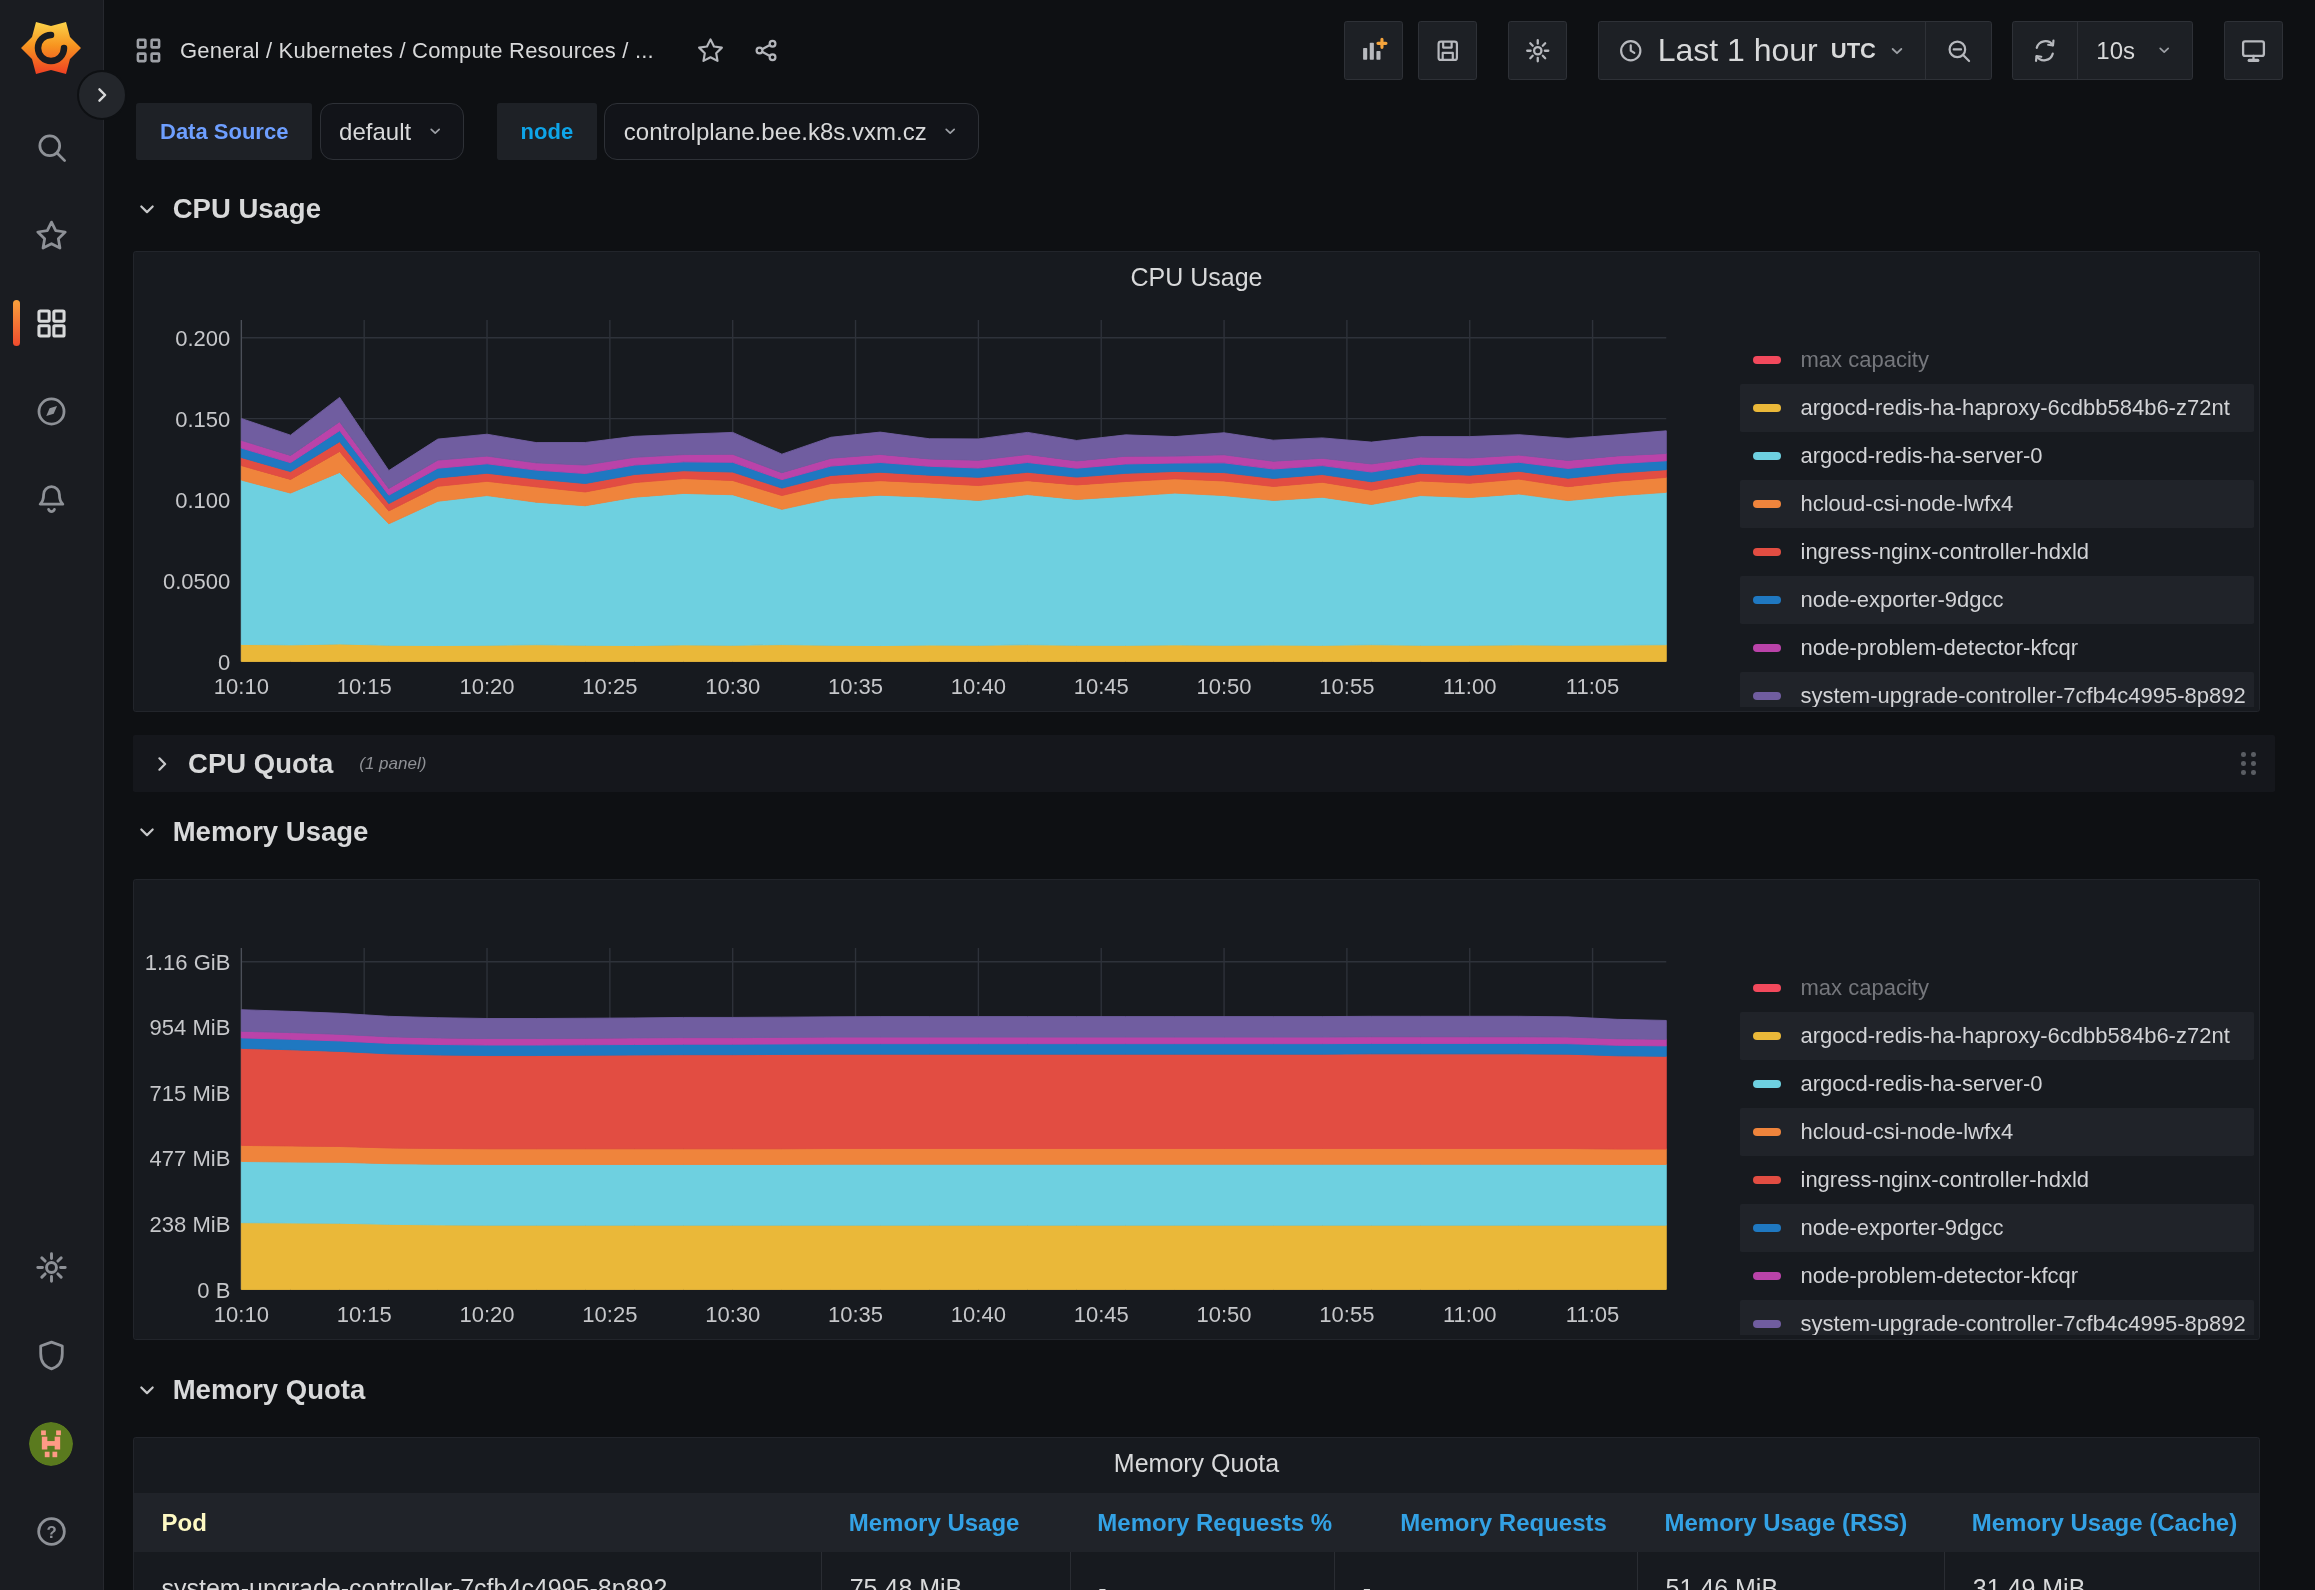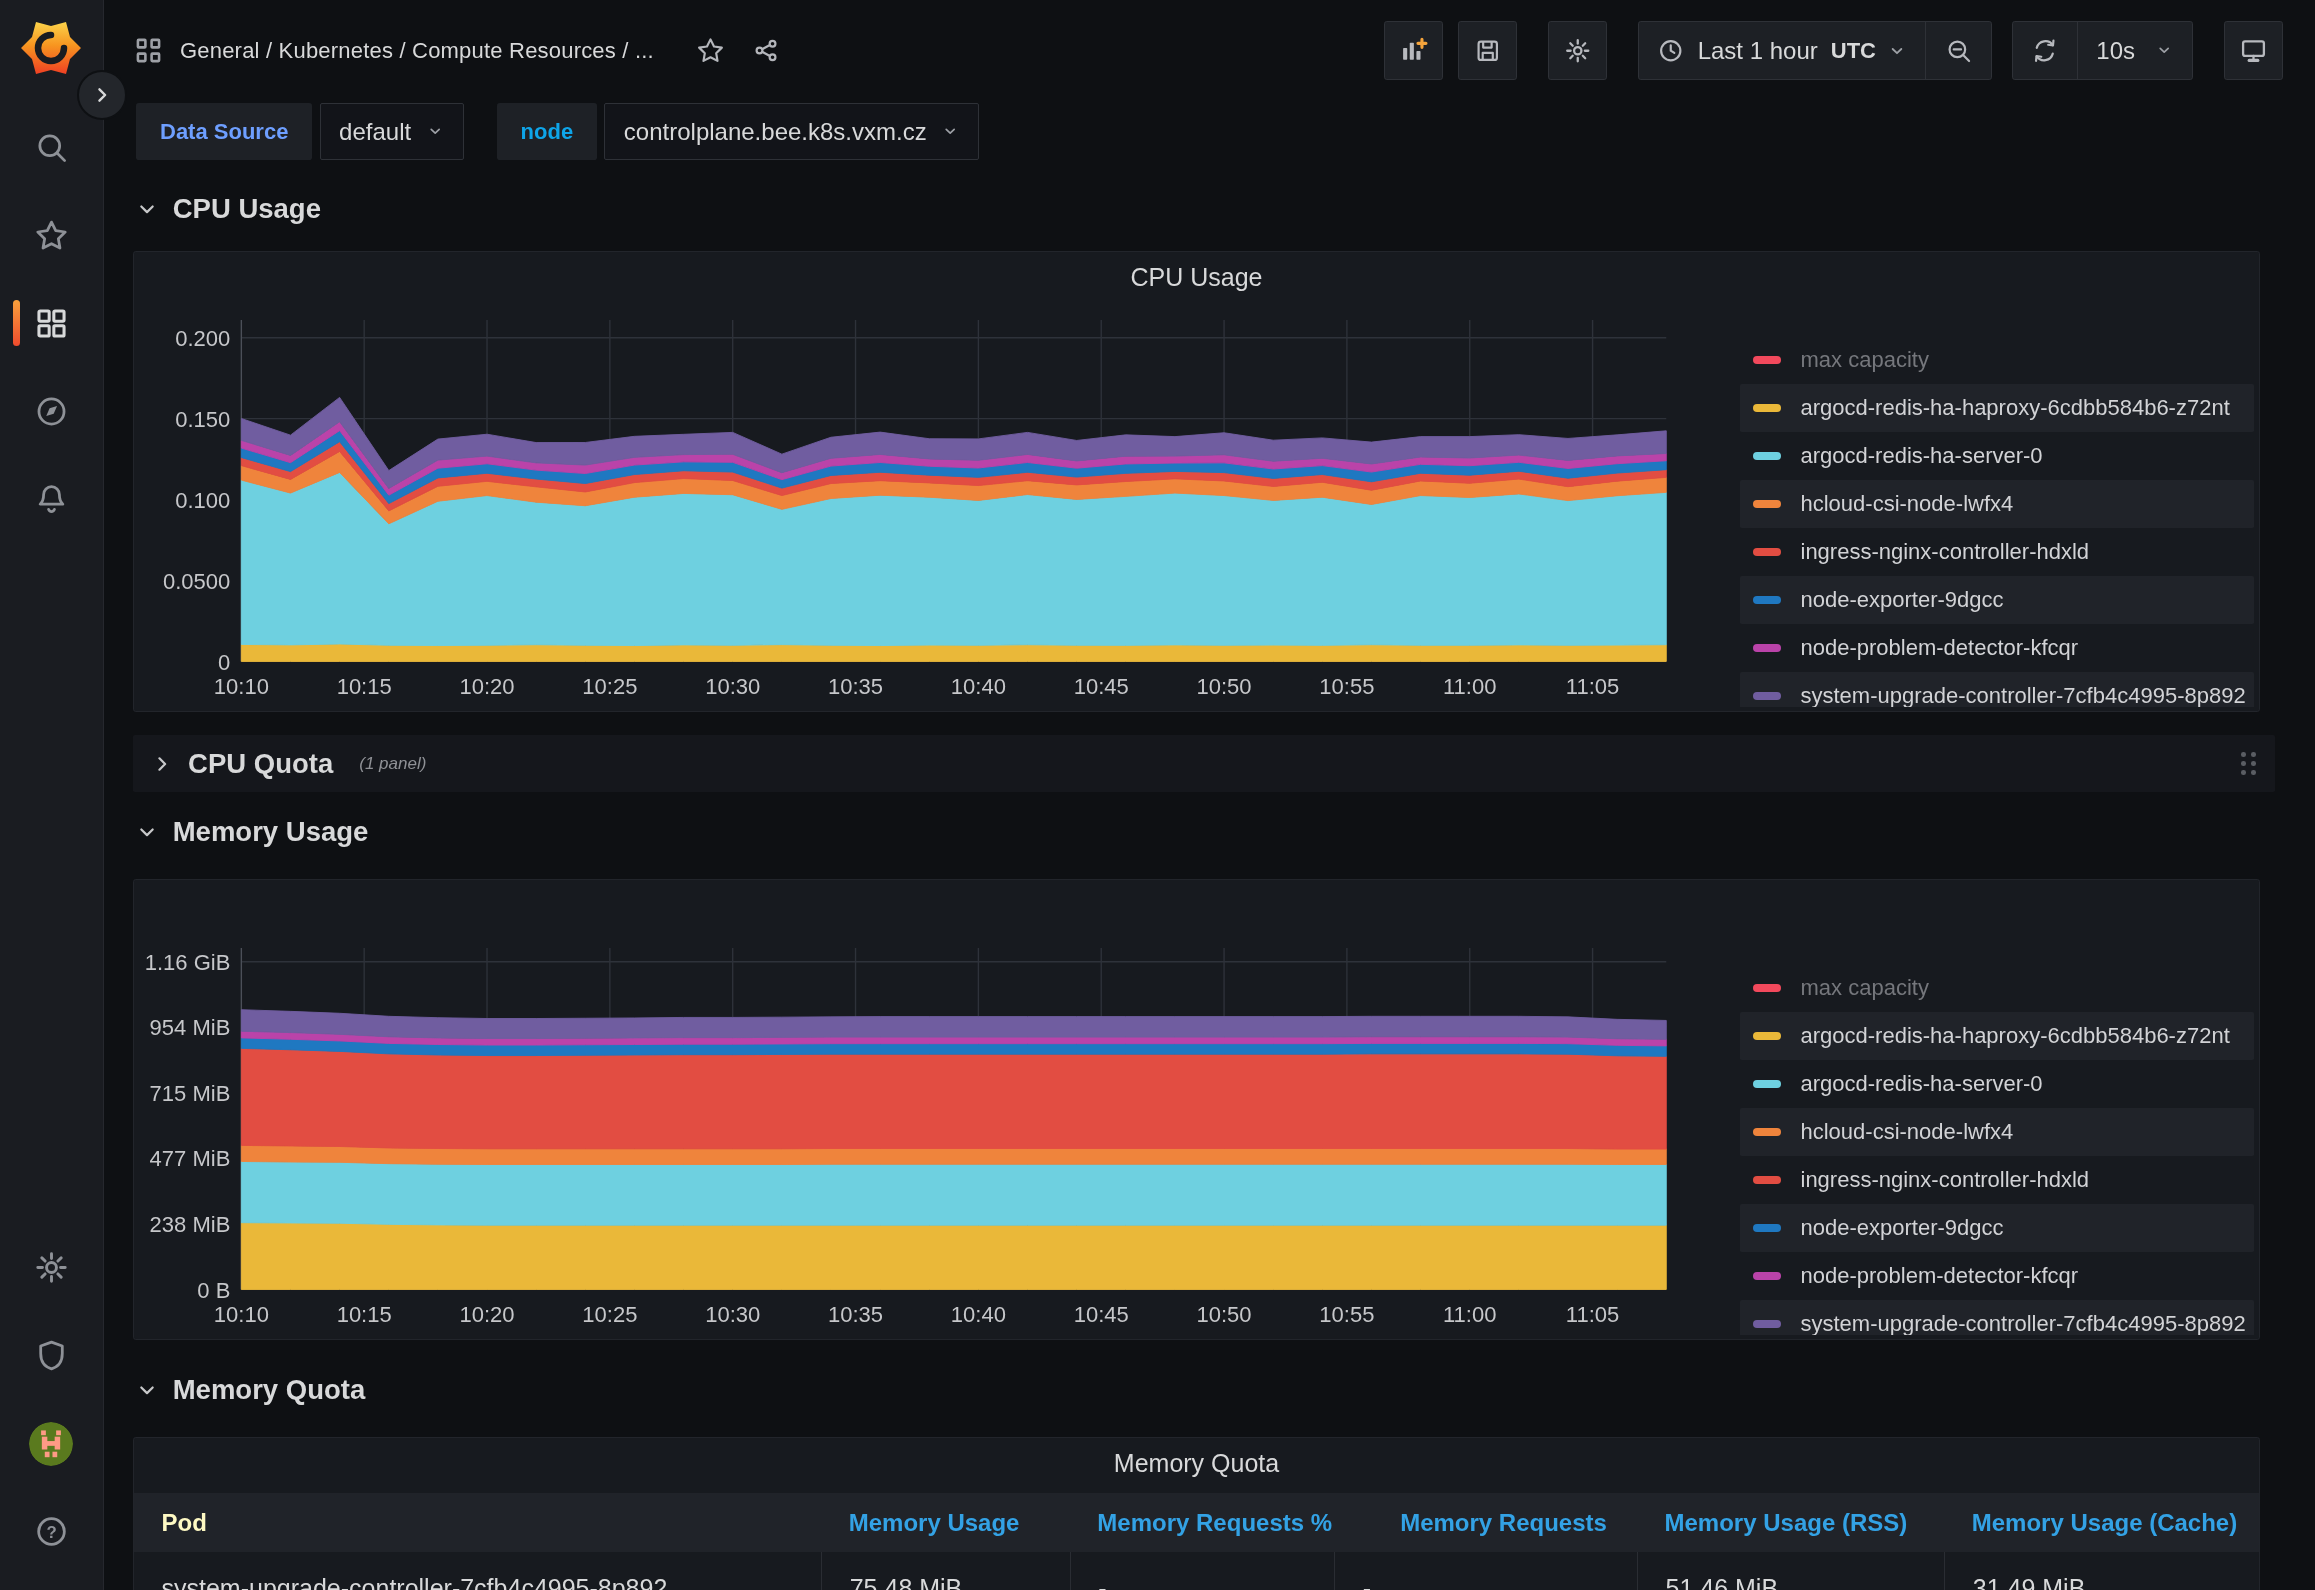--- a/index.html
+++ b/index.html
@@ -34,30 +34,30 @@
   .hdr-ic{ color:#b4b6bb; margin-left:42px; cursor:pointer; }
   .hdr-ic.share{ margin-left:27.5px; }
 
   .toolbar{ position:absolute; right:33px; top:21px; height:59px; display:flex; align-items:stretch; }
   .tb-btn{ width:59px; display:flex; align-items:center; justify-content:center;
     background:#1d2025; border:1.4px solid #2e3137; border-radius:2.8px; color:#b7b9be; cursor:pointer; }
   .tb-group{ display:flex; align-items:stretch; background:#1d2025; border:1.4px solid #2e3137; border-radius:2.8px; }
   .tb-seg{ display:flex; align-items:center; padding:0 18.4px; color:#d8d9da; cursor:pointer; }
   .tb-seg + .tb-seg{ border-left:1.4px solid #2e3137; }
   .ml16{margin-left:14.7px;} .ml22{margin-left:20px;} .ml34{margin-left:31px;}
-  .tp-text{ font-size:24px; margin-left:13px; }
+  .tp-text{ font-size:32px; margin-left:13px; }
   .tp-utc{ font-size:22px; font-weight:700; margin-left:13px; }
   .tp-chev{ color:#9da0a6; margin-left:11px; }
   .refresh-val{ font-size:24px; margin-right:9.2px; }
 
   
   .filters{ position:absolute; left:136px; top:103px; height:57px; display:flex; align-items:stretch; }
   .chip-label{ background:#1e2126; border-radius:2.8px; padding:0 24px; display:flex; align-items:center;
     font-weight:700; font-size:22px; cursor:default; }
-  .chip-value{ background:#121419; border:1.4px solid #2e3137; border-radius:2px; margin-left:7.3px;
+  .chip-value{ background:#121419; border:1.4px solid #2e3137; border-radius:13px; margin-left:7.3px;
     padding:0 18.4px; display:flex; align-items:center; gap:14.7px; font-size:24px; color:#d8d9da; cursor:pointer; }
   .chip-value .chev{ color:#9da0a6; }
   .fgap{ width:33px; }
 
   
   .section-head{ position:absolute; left:136px; height:44px; display:flex; align-items:center; gap:14.7px;
     font-size:27.5px; font-weight:700; color:#d8d9da; cursor:pointer; }
   .section-head .chev{ color:#c7c8ca; }
   .row-collapsed{ position:absolute; left:133px; top:735px; width:2142px; height:57px; background:#15171c;
     border-radius:1.8px; display:flex; align-items:center; padding:0 18.4px; cursor:pointer; }

